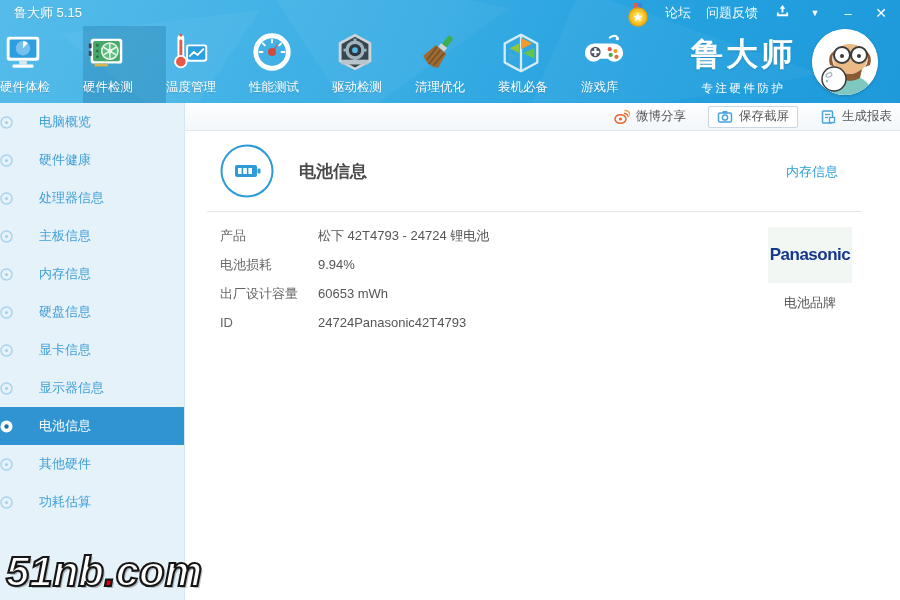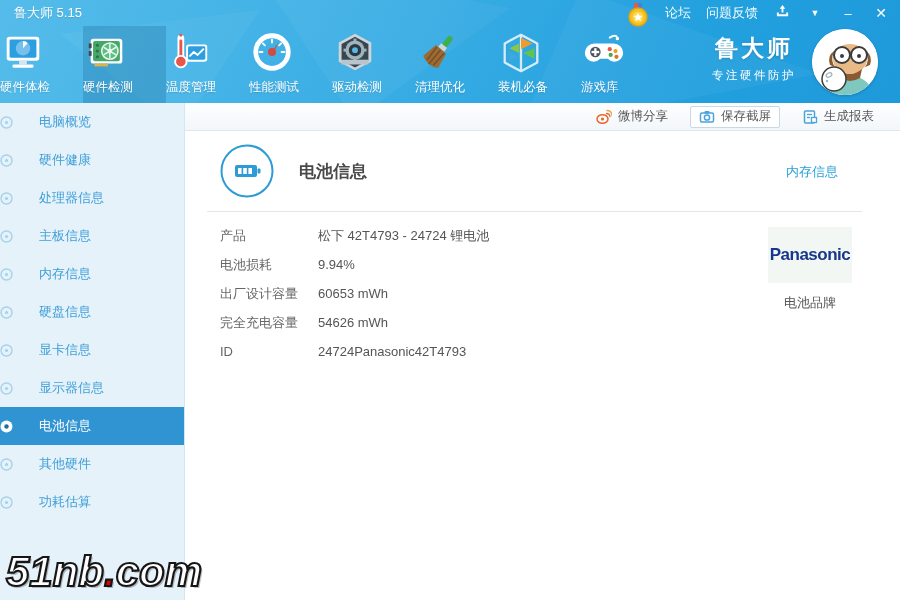--- a/index.html
+++ b/index.html
@@ -29,37 +29,37 @@
   
   .tabs { position:absolute; left:0; top:26px; display:flex; }
   .tab { width:83px; height:77px; display:flex; flex-direction:column; align-items:flex-start;
     justify-content:flex-start; padding-top:4px; cursor:pointer; }
   .tab.active { background:rgba(8,84,124,0.22); }
   .tab .ticon { width:46px; height:46px; display:block; }
   .tab .tlabel { font-size:12.5px; color:#fff; margin-top:3px; text-shadow:0 1px 1px rgba(0,0,0,.15); }
 
   
   .brandbox { position:absolute; right:104px; top:33px; text-align:center; color:#fff; }
-  .brand-name { font-size:23px; font-weight:bold; letter-spacing:3px; text-shadow:0 1px 2px rgba(0,0,0,.15); }
+  .brand-name { font-size:32px; font-weight:bold; letter-spacing:3px; text-shadow:0 1px 2px rgba(0,0,0,.15); }
   .brand-slogan { font-size:11.5px; letter-spacing:2.5px; margin-top:4px; }
   .avatar { position:absolute; right:22px; top:29px; width:66px; height:66px; border-radius:50%;
     background:#fff; overflow:hidden; box-shadow:0 1px 3px rgba(0,40,70,.25); }
 
   
   .sidebar { position:absolute; left:0; top:103px; width:185px; height:497px;
     background:#e6f2fa; border-right:1px solid #d3e6f2; }
   .side-item { height:38px; display:flex; align-items:center; 
     color:#3f9fd8; font-size:13px; cursor:pointer; }
   .side-item .bullet { width:13px; height:13px; margin-right:26px; flex:0 0 13px; }
   .side-item.active { background:#3094d3; color:#fff; }
 
   
   .subbar { position:absolute; left:185px; top:103px; width:715px; height:28px;
     background:linear-gradient(#fdfeff,#f3f7fa); border-bottom:1px solid #dfe8ee;
-    display:flex; align-items:center; justify-content:flex-end; padding-right:18px; gap:14px; }
+    display:flex; align-items:center; justify-content:flex-end; gap:14px; }
   .subitem { display:flex; align-items:center; gap:6px; font-size:12.5px; color:#555;
     cursor:pointer; height:22px; padding:0 8px; }
   .subitem.framed { background:#fff; border:1px solid #c9d9e4; border-radius:2px; }
   .subicon { width:16px; height:16px; display:block; }
 
   
   .main { position:absolute; left:185px; top:131px; width:715px; height:469px; background:#fff; }
   .sec-icon { position:absolute; left:35px; top:13px; width:54px; height:54px; }
   .sec-title { position:absolute; left:114px; top:29px; font-size:17px; font-weight:bold; color:#4a4a4a; }
   .copy-link { position:absolute; right:62px; top:32px; font-size:13px; color:#2ba0da; cursor:pointer; }
@@ -460,24 +460,20 @@
       </div>
       <div class="info-row">
         <span class="info-label">电池损耗</span>
         <span class="info-value">9.94%</span>
       </div>
       <div class="info-row">
         <span class="info-label">出厂设计容量</span>
         <span class="info-value">60653 mWh</span>
       </div>
       <div class="info-row">
-        <span class="info-label">完全充电容量</span>
-        <span class="info-value">54626 mWh</span>
-      </div>
-      <div class="info-row">
         <span class="info-label">ID</span>
         <span class="info-value">24724Panasonic42T4793</span>
       </div>
     </div>
 
     <div class="brand-card">
       <span>Panasonic</span>
     </div>
     <div class="brand-caption">电池品牌</div>
   </div>

